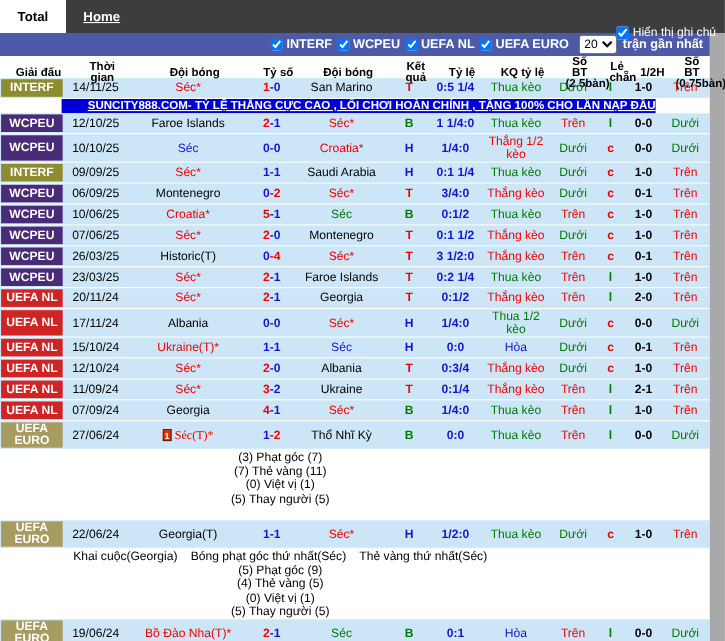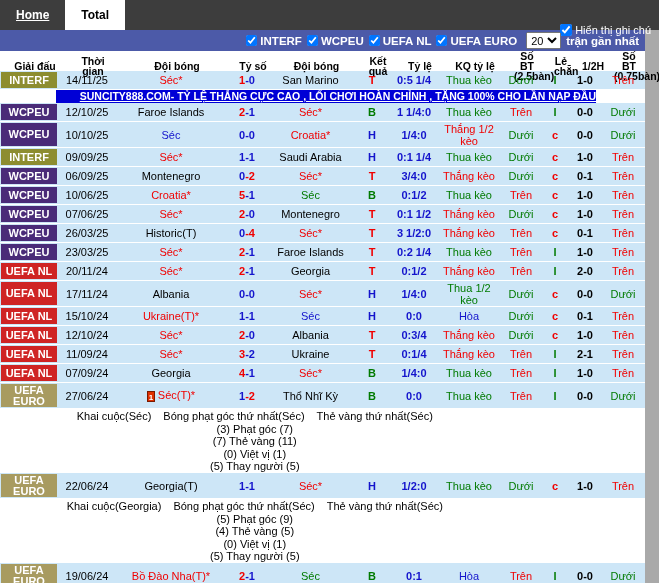--- a/index.html
+++ b/index.html
@@ -60,22 +60,22 @@
   .redcard{
     display:inline-block;width:8px;height:11px;background:#e03000;color:#fff;
     font-size:8px;font-weight:bold;line-height:11px;text-align:center;
     vertical-align:middle;margin-right:3px;border:1px solid #7a1a00;box-sizing:border-box;
   }
 </style>
 </head>
 <body>
 
 <div class="topbar">
+  <div class="tab active">Total</div>
   <div class="tab inactive">Home</div>
-  <div class="tab active">Total</div>
   <div class="spacer"></div>
   <label class="note-toggle">
     <input type="checkbox" checked="" style="">
     <span>Hiển thị ghi chú</span>
   </label>
 </div>
 
 <div class="filterbar">
   <label>
     <input type="checkbox" checked="" style="">
@@ -324,33 +324,32 @@
         <div class="cell b" style="color: rgb(20, 20, 204);">1/4:0</div>
         <div class="cell" style="color: rgb(0, 122, 0);">Thua kèo</div>
         <div class="cell" style="color: rgb(240, 0, 0);">Trên</div>
         <div class="cell b" style="color: rgb(0, 122, 0);">l</div>
         <div class="cell b">1-0</div>
         <div class="cell" style="color: rgb(240, 0, 0);">Trên</div>
       </div>
       <div class="grid row tall">
         <div class="league" style="background: rgb(168, 155, 96);">UEFA EURO</div>
         <div class="cell">27/06/24</div>
-        <div class="cell"><span class="redcard">1</span><span style="color: rgb(240, 0, 0);">Séc(T)*</span></div>
+        <div class="cell"><span class="redcard">1</span><span style="color: rgb(240, 0, 0); font-family: Liberation Serif, serif;">Séc(T)*</span></div>
         <div class="cell b"><span style="color: rgb(20, 20, 204);">1</span><span style="color: rgb(240, 0, 0);">-2</span></div>
         <div class="cell"><span style="color: rgb(0, 0, 0);">Thổ Nhĩ Kỳ</span></div>
         <div class="cell b" style="color: rgb(0, 122, 0);">B</div>
         <div class="cell b" style="color: rgb(20, 20, 204);">0:0</div>
         <div class="cell" style="color: rgb(0, 122, 0);">Thua kèo</div>
         <div class="cell" style="color: rgb(240, 0, 0);">Trên</div>
         <div class="cell b" style="color: rgb(0, 122, 0);">l</div>
         <div class="cell b">0-0</div>
         <div class="cell" style="color: rgb(0, 122, 0);">Dưới</div>
       </div>
       <div class="details">
-        <div class="hdr"><span>Khai cuộc(Séc)</span><span>Bóng phạt góc thứ nhất(Séc)</span><span>Thẻ vàng thứ nhất(Séc)</span></div>
         <div>(3) Phạt góc (7)</div>
         <div>(7) Thẻ vàng (11)</div>
         <div>(0) Việt vị (1)</div>
         <div>(5) Thay người (5)</div>
       </div>
       <div class="grid row tall">
         <div class="league" style="background: rgb(168, 155, 96);">UEFA EURO</div>
         <div class="cell">22/06/24</div>
         <div class="cell"><span style="color: rgb(0, 0, 0);">Georgia(T)</span></div>
         <div class="cell b"><span style="color: rgb(20, 20, 204);">1</span><span style="color: rgb(20, 20, 204);">-1</span></div>

